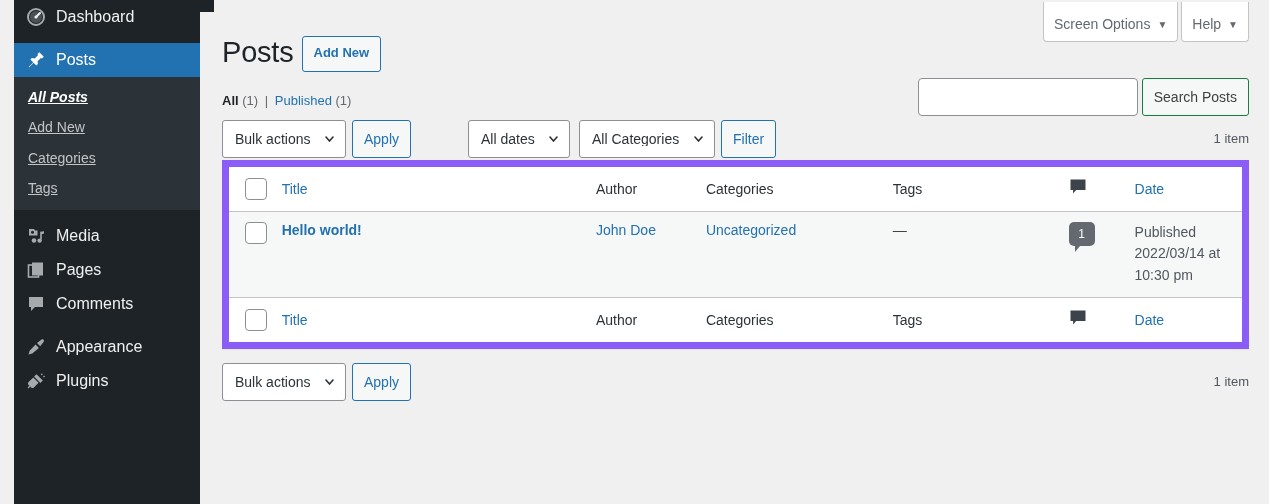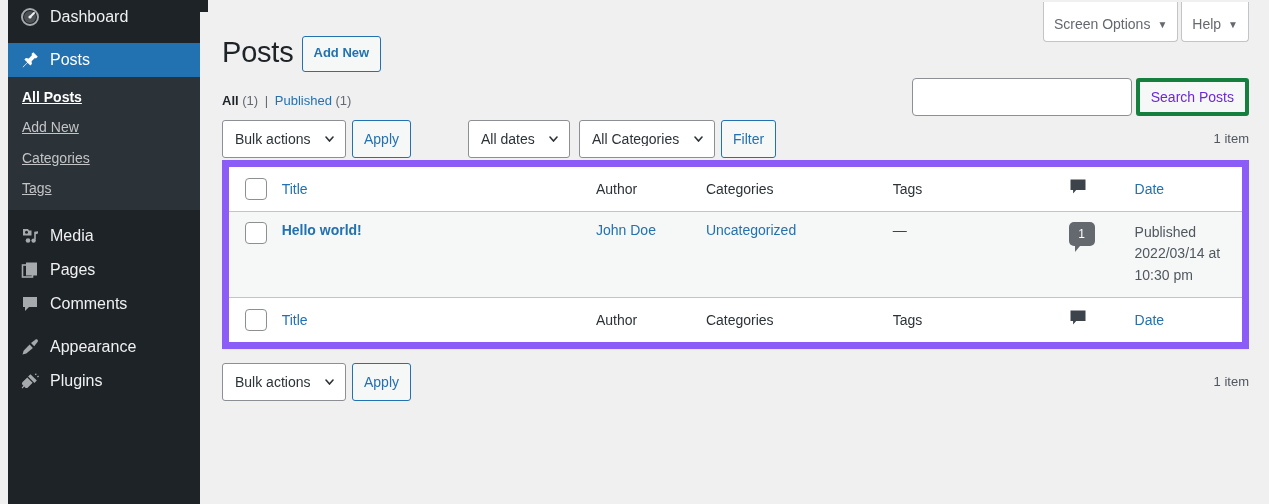--- a/index.html
+++ b/index.html
@@ -7,21 +7,21 @@
     margin: 0; padding: 0;
     width: 1269px; height: 504px;
     overflow: hidden;
     background: #f0f0f1;
     font-family: "Liberation Sans", sans-serif;
   }
   #app { position: relative; width: 1269px; height: 504px; }
 
   
   #adminmenu {
-    position: absolute; left: 8px; top: 0;
+    position: absolute; left: 14px; top: 0;
     width: 200px; height: 504px;
     background: #1d2327;
     overflow: hidden;
   }
   .menu-top {
     display: flex; align-items: center;
     height: 34px;
     padding: 0 0 0 12px;
     color: #f0f0f1;
     font-size: 16px;
@@ -60,20 +60,21 @@
   .submenu .sub-item {
     display: block;
     padding: 5px 0 5px 14px;
     font-size: 14px;
     color: #c3c4c7;
     line-height: 1.45;
   }
   .submenu .sub-item.current {
     color: #fff;
     font-weight: 700;
+    font-style: italic;
   }
 
   
   #wpbody {
     position: absolute; left: 200px; top: 12px;
     width: 1069px; height: 504px;
     background: #f0f0f1;
   }
   .wrap { padding: 0 20px 0 22px; position: relative; height: 100%; }
 
@@ -152,23 +153,23 @@
     border-radius: 4px;
     background: #fff;
     padding: 0 8px;
     font-size: 14px;
     color: #2c3338;
     outline: none;
     box-shadow: 0 0 0 transparent;
   }
   .button-search {
     background: #f6f7f7;
-    border: 4px solid #15803d;
+    border: 1px solid #15803d;
     border-radius: 3px;
-    color: #6d28d9;
+    color: #404040;
     font-size: 14px;
     padding: 0 11px;
     height: 38px;
     cursor: pointer;
     font-family: inherit;
   }
 
   
   .tablenav {
     height: 40px;

